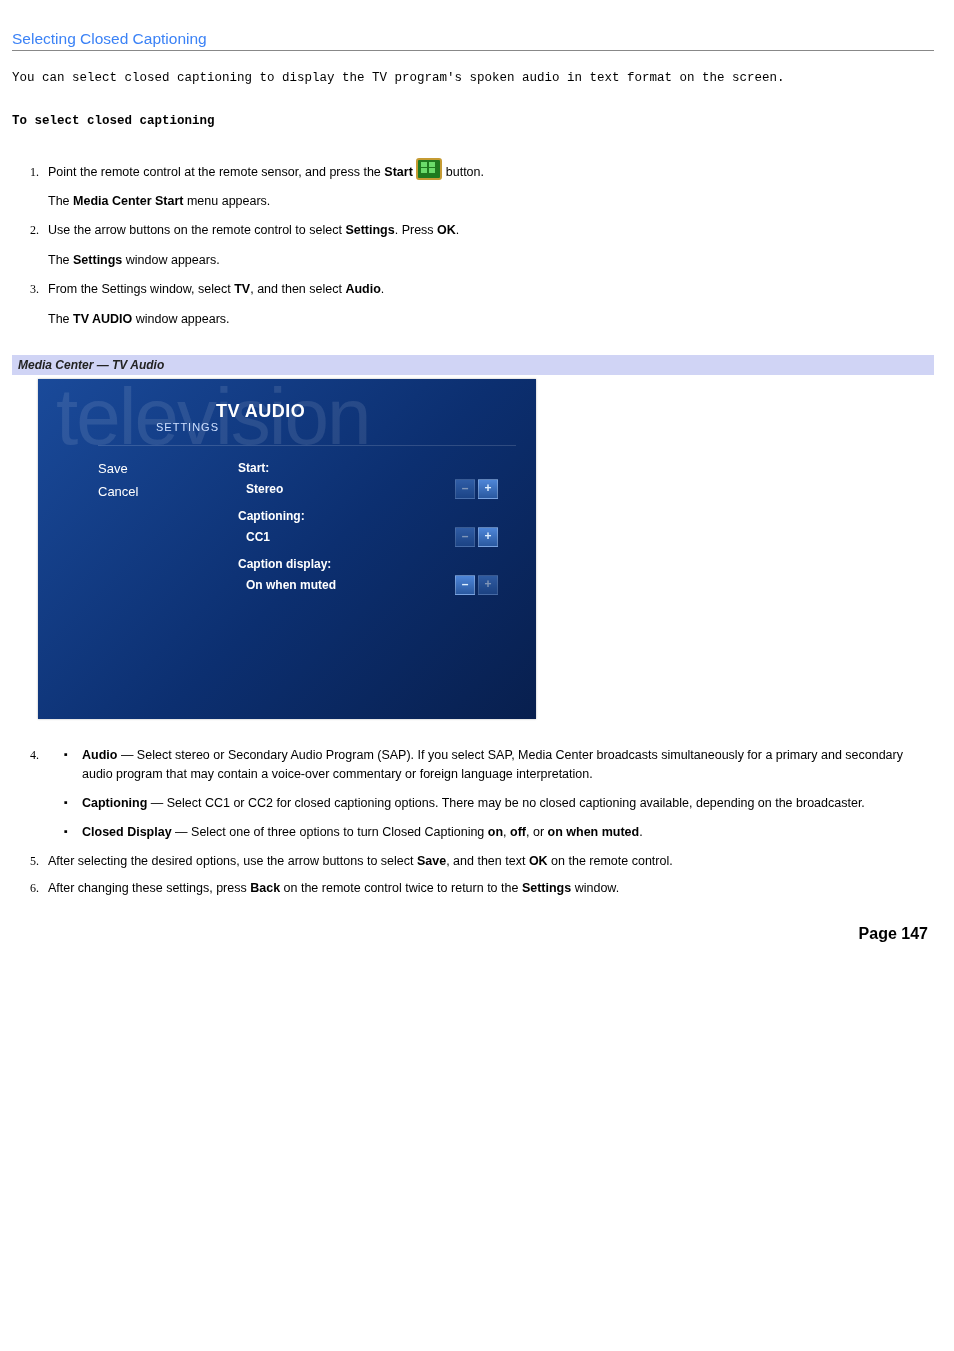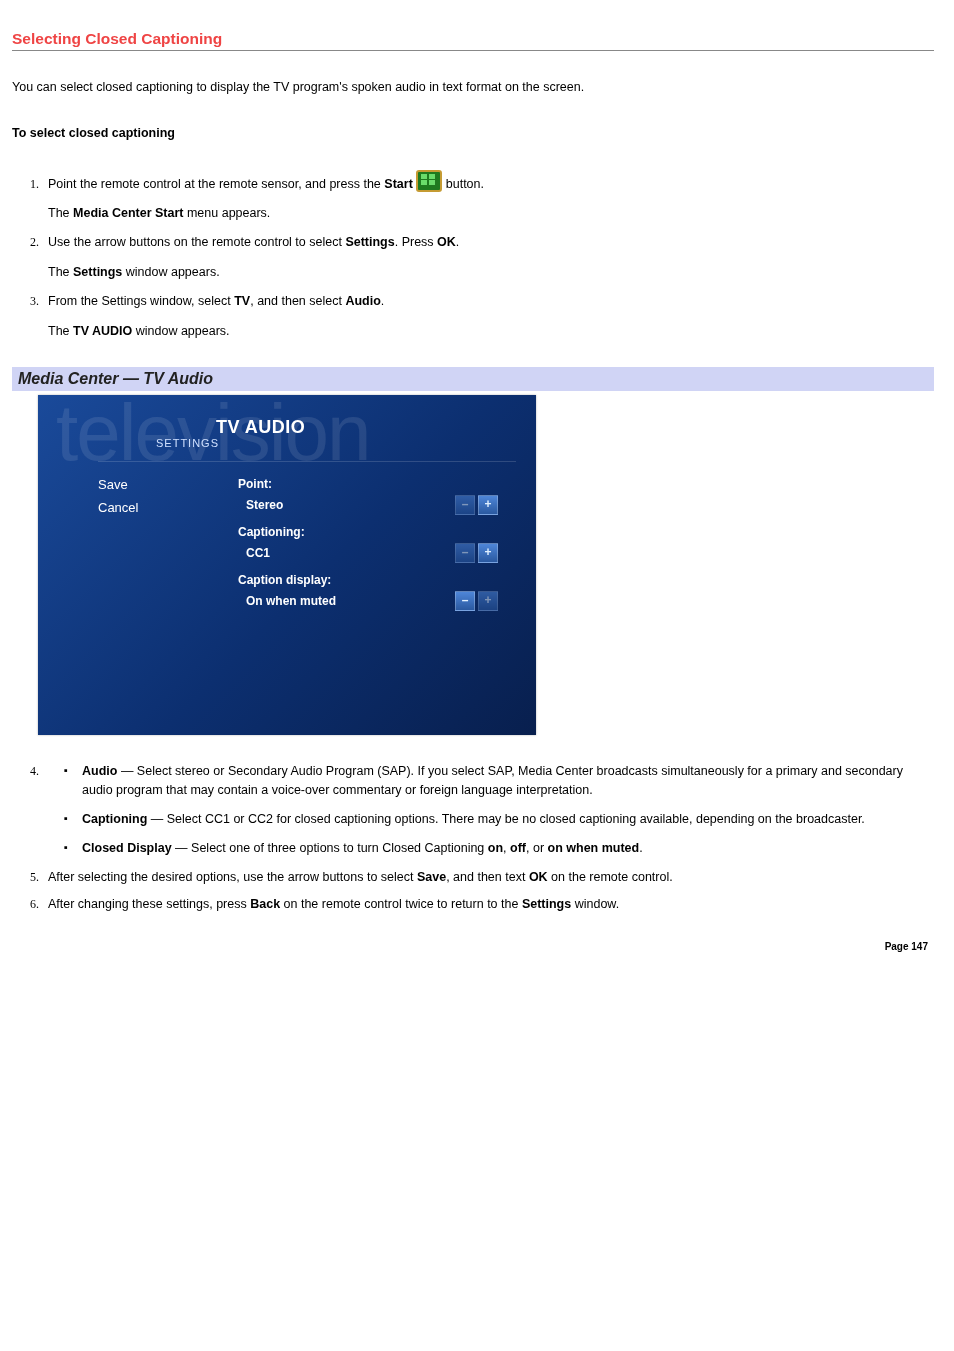--- a/index.html
+++ b/index.html
@@ -5,31 +5,31 @@
   body {
     margin: 0;
     padding: 12px 20px 40px 12px;
     font-family: Verdana, Geneva, sans-serif;
     font-size: 12.5px;
     color: #000;
     width: 954px;
     box-sizing: border-box;
   }
   h2.section-title {
-    color: #ef4444;
+    color: #3b82f6;
     font-size: 15.5px;
-    font-weight: bold;
+    font-weight: normal;
     margin: 18px 0 2px 0;
   }
   .hr {
     border: none;
     border-bottom: 1px solid #888;
     margin: 0 0 14px 0;
   }
-  p { margin: 27px 0; line-height: 1.5; }
+  p { margin: 18px 0; line-height: 1.5; font-family: Liberation Mono, monospace; }
   .subhead {
     font-weight: bold;
     margin-top: 24px;
   }
   ol.steps {
     list-style: decimal;
     padding-left: 30px;
     margin: 27px 0;
   }
   ol.steps > li {
@@ -63,21 +63,21 @@
     left: 0;
     top: 0;
     font-size: 11px;
   }
   .figcap-bar {
     background: #d0d4f5;
     padding: 3px 6px;
     margin: 14px 0 0 0;
     font-style: italic;
     font-weight: bold;
-    font-size: 16px;
+    font-size: 12px;
     color: #222;
   }
   
   .shot {
     width: 498px;
     height: 340px;
     margin: 4px 0 22px 26px;
     position: relative;
     background: linear-gradient(135deg, #1a4a9a 0%, #0c2f70 55%, #081f4e 100%);
     box-shadow: 0 0 2px rgba(0,0,0,0.3);
@@ -173,21 +173,21 @@
     content: "";
     position: absolute;
     left: 3px; top: 2px;
     width: 6px; height: 5px;
     background: #6bdc6b;
     box-shadow: 8px 0 0 #6bdc6b, 0 6px 0 #6bdc6b, 8px 6px 0 #6bdc6b;
   }
   .pagefoot {
     position: relative;
     text-align: right;
-    font-size: 10px;
+    font-size: 16px;
     font-weight: bold;
     padding-right: 6px;
   }
 </style>
 </head>
 <body>
 
 <h2 class="section-title">Selecting Closed Captioning</h2>
 <hr class="hr">
 
@@ -233,21 +233,21 @@
   <div class="tvaudio">TV AUDIO</div>
   <div class="settings">SETTINGS</div>
   <div class="sep"></div>
 
   <div class="leftcol">
     <div>Save</div>
     <div>Cancel</div>
   </div>
 
   <div class="rightcol">
-    <div class="lbl">Point:</div>
+    <div class="lbl">Start:</div>
     <div class="valrow">
       <div class="val">Stereo</div>
       <div class="pm dim">–</div>
       <div class="pm">+</div>
     </div>
 
     <div class="lbl">Captioning:</div>
     <div class="valrow">
       <div class="val">CC1</div>
       <div class="pm dim">–</div>

